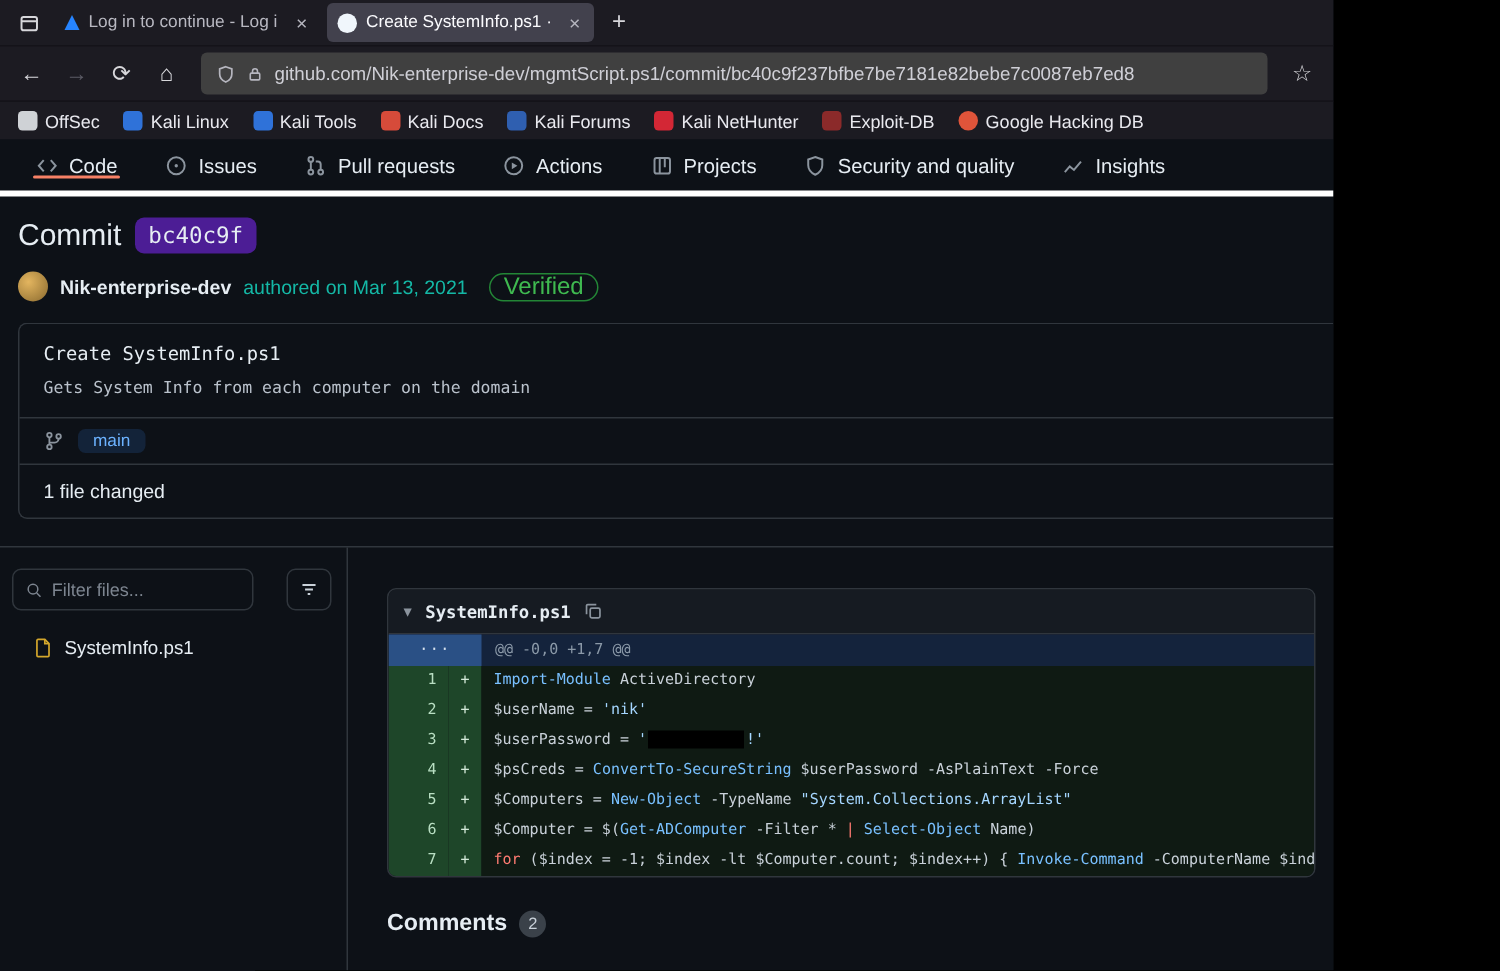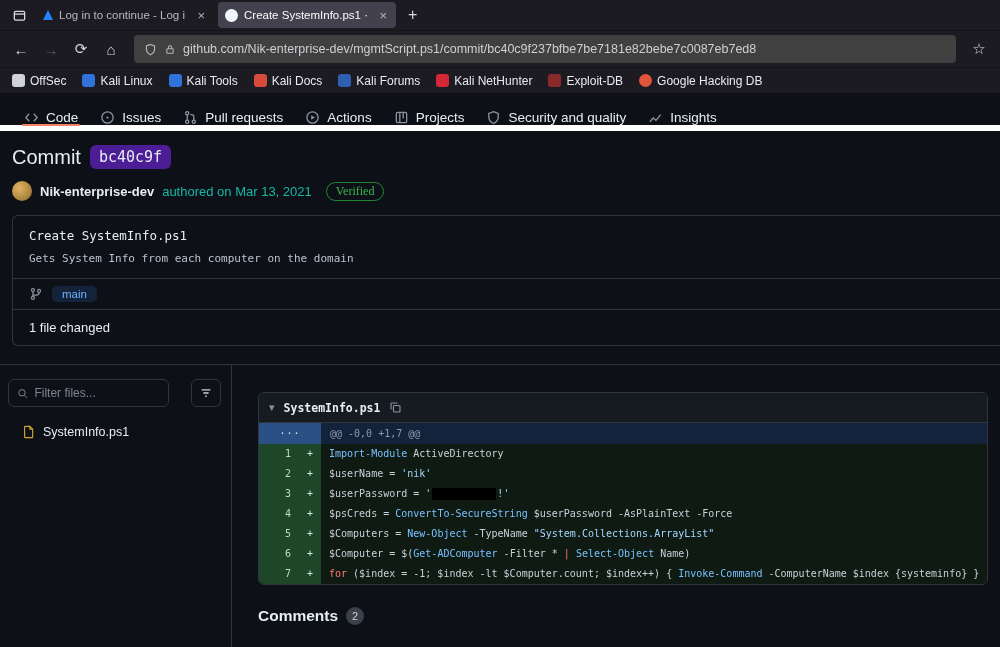--- a/index.html
+++ b/index.html
@@ -1,18 +1,18 @@
 <!DOCTYPE html>
 <html><head>
 <meta charset="utf-8">
 <style>
   * { box-sizing: border-box; margin: 0; padding: 0; }
   html,body { background:#000; }
   body { font-family: "Liberation Sans", sans-serif; }
-  .browser { width:1000px; height:647px; overflow:hidden; display:flex; flex-direction:column; background:#0d1117; }
+  .browser { width:889px; height:647px; overflow:hidden; display:flex; flex-direction:column; background:#0d1117; }
 
   
   .tabbar { height:30px; background:#1c1b22; display:flex; align-items:center; padding:0 6px; gap:4px; flex-shrink:0; }
   .tabmgr { width:26px; height:24px; display:flex; align-items:center; justify-content:center; }
   .tab { width:178px; height:26px; border-radius:4px; display:flex; align-items:center; gap:6px; padding:0 7px; color:#b8b8c1; font-size:11.5px; cursor:pointer; }
   .tab.active { background:#42414d; color:#fbfbfe; }
   .tab-title { flex:1; white-space:nowrap; overflow:hidden; }
   .tab-close { color:#b6b6bf; font-size:13px; padding:0 2px; }
   .fav-atl { width:0; height:0; border-left:5px solid transparent; border-right:5px solid transparent; border-bottom:10px solid #2684ff; flex-shrink:0; }
   .fav-gh { width:13px; height:13px; border-radius:50%; background:#f0f6fc; flex-shrink:0; }
@@ -24,33 +24,33 @@
   .urlbar { flex:1; height:28px; background:#404040; border-radius:4px; display:flex; align-items:center; gap:7px; padding:0 10px; margin:0 6px; }
   .url { color:#cfcfd6; font-size:12.5px; white-space:nowrap; overflow:hidden; }
 
   .bookmarks { height:26px; background:#1c1b22; border-top:1px solid #141319; display:flex; align-items:center; gap:16px; padding:0 12px; font-size:12px; color:#e9e9ef; flex-shrink:0; }
   .bm { display:flex; align-items:center; gap:5px; cursor:pointer; white-space:nowrap; }
   .bm-icon { width:13px; height:13px; border-radius:3px; flex-shrink:0; }
   .bm-icon.round { border-radius:50%; }
 
   
   .page { flex:1; background:#0d1117; color:#e6edf3; display:flex; flex-direction:column; min-height:0; }
-  .repo-nav { height:38px; display:flex; align-items:flex-end; gap:2px; padding:0 14px; border-bottom:6px solid #ffffff; flex-shrink:0; }
+  .repo-nav { height:38px; display:flex; align-items:center; gap:12px; padding:0 14px; border-bottom:4px solid #ffffff; flex-shrink:0; }
   .nav-item { display:flex; align-items:center; gap:7px; padding:0 10px; font-size:13.5px; color:#e6edf3; position:relative; cursor:pointer; }
   .nav-item svg { flex-shrink:0; }
   .nav-item.active::after { content:""; position:absolute; left:8px; right:8px; bottom:-1px; height:2px; background:#f78166; border-radius:2px; }
 
   .commit-head { padding:14px 0 0 12px; flex-shrink:0; }
   .commit-title { font-size:20px; font-weight:500; display:flex; align-items:center; gap:9px; }
   .sha-chip { font-family:"DejaVu Sans Mono", monospace; font-size:15px; font-weight:400; background:#4c1d95; padding:3px 9px; border-radius:6px; color:#e6edf3; }
   .author-row { margin-top:12px; display:flex; align-items:center; gap:8px; font-size:13px; }
   .avatar { width:20px; height:20px; border-radius:50%; background:radial-gradient(circle at 35% 35%, #e3b55f, #8a6a2f); flex-shrink:0; }
   .author-name { font-weight:700; }
   .authored { color:#14b8a6; }
-  .verified { margin-left:6px; border:1px solid #238636; color:#3fb950; font-size:12px; height:19px; line-height:17px; padding:0 9px; border-radius:999px;font-family:Liberation Serif, serif; }
+  .verified { margin-left:6px; border:1px solid #238636; color:#3fb950; font-size:16px; height:19px; line-height:17px; padding:0 9px; border-radius:999px; }
 
   .commit-box { margin-top:14px; border:1px solid #30363d; border-radius:6px 0 0 6px; border-right:none; }
   .msg { padding:12px 16px 13px 16px; font-family:"DejaVu Sans Mono", monospace; }
   .msg-title { font-size:12.5px; color:#e6edf3; }
   .msg-body { margin-top:9px; font-size:11px; color:#bac2cc; }
   .box-row { border-top:1px solid #30363d; padding:7px 16px; display:flex; align-items:center; gap:9px; }
   .branch-chip { font-family:Liberation Sans, sans-serif; font-size:11.5px; color:#6cb2ff; background:rgba(56,139,253,0.15); padding:2px 10px; border-radius:5px; }
   .files-row { border-top:1px solid #30363d; padding:10px 16px; font-size:13px; }
 
   .file-section { flex:1; margin-top:18px; border-top:1px solid #30363d; display:flex; min-height:0; }

